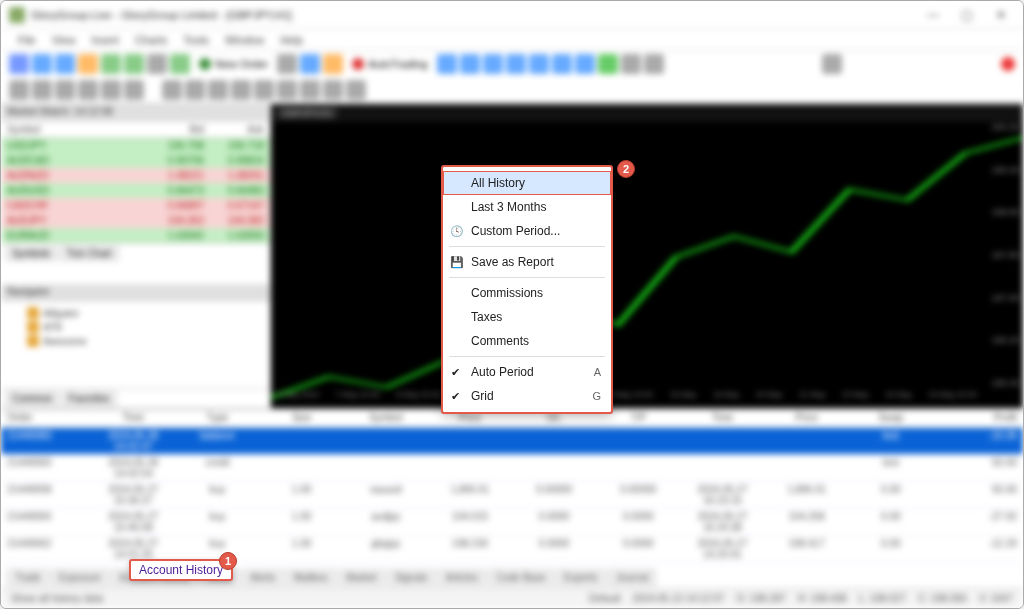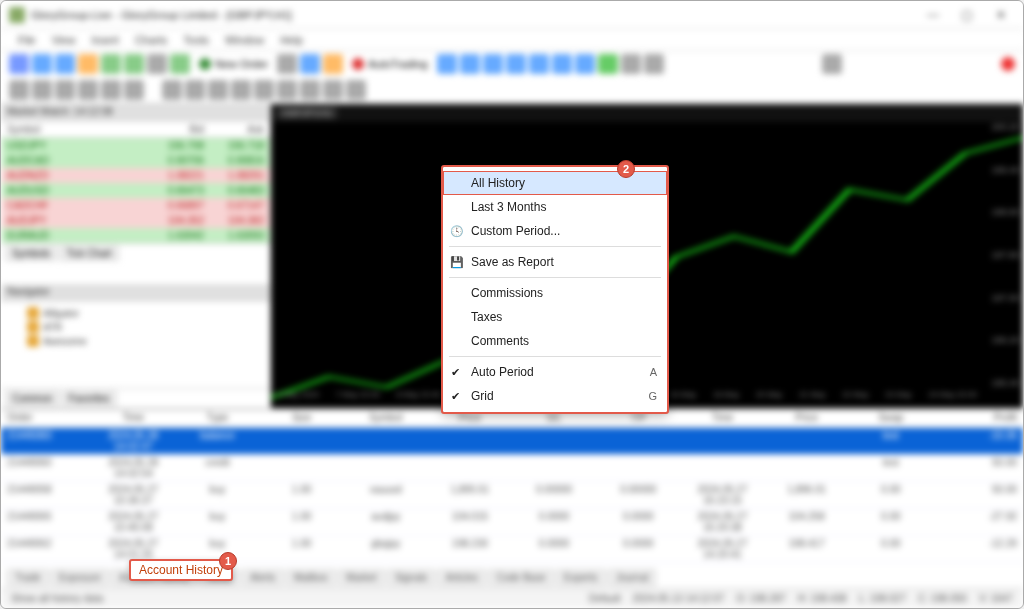--- a/index.html
+++ b/index.html
@@ -81,21 +81,21 @@
   .term-tab { padding: 2px 7px; background: #eee; border: 1px solid #ccc; border-radius: 2px; }
 
   
   .status-bar { height: 20px; display: flex; align-items: center; font-size: 10px; color: #555; gap: 12px; padding: 0 10px; border-top: 1px solid #ccc; background: #f4f4f4; }
   .status-bar span { white-space: nowrap; }
   .status-bar .spacer { flex: 1; }
 
   
   .callout { position: absolute; z-index: 50; }
   .context-menu {
-    left: 442px; top: 166px; width: 226px;
+    left: 442px; top: 166px; width: 170px;
     background: #fff; border: 1px solid #bbb; border-radius: 2px;
     box-shadow: 0 4px 12px rgba(0,0,0,0.25);
     padding: 4px 0;
     font-size: 12px; color: #222;
     outline: 2px solid #e35a4a;
     outline-offset: -1px;
   }
   .cm-item { display: flex; align-items: center; gap: 8px; height: 24px; padding: 0 10px 0 28px; position: relative; }
   .cm-item .shortcut { margin-left: auto; color: #666; font-size: 11px; }
   .cm-item.hover { background: #d6e8ff; outline: 1px solid #e35a4a; outline-offset: -1px; }
@@ -106,21 +106,21 @@
   .badge {
     position: absolute; width: 18px; height: 18px; border-radius: 50%;
     background: #e35a4a; color: #fff; font-size: 11px; font-weight: 600;
     display: flex; align-items: center; justify-content: center;
     border: 1px solid #b83b2c; z-index: 60;
   }
 
   .account-history-callout {
     left: 129px; top: 559px;
     background: #fff; border: 2px solid #e35a4a; border-radius: 3px;
-    padding: 2px 8px; font-size: 12px; color: #c2410c;
+    padding: 2px 8px; font-size: 12px; color: #4c1d95;
     box-shadow: 0 2px 6px rgba(0,0,0,0.2);
   }
   .c2 { background: #6af; }
   .c3 { background: #fb6; }
   .c5 { background: #8c8; }
   .c6 { background: #aaa; }
   .c7 { background: #6c6; }
   .c8 { background: #79f; }
 </style>
 </head>

